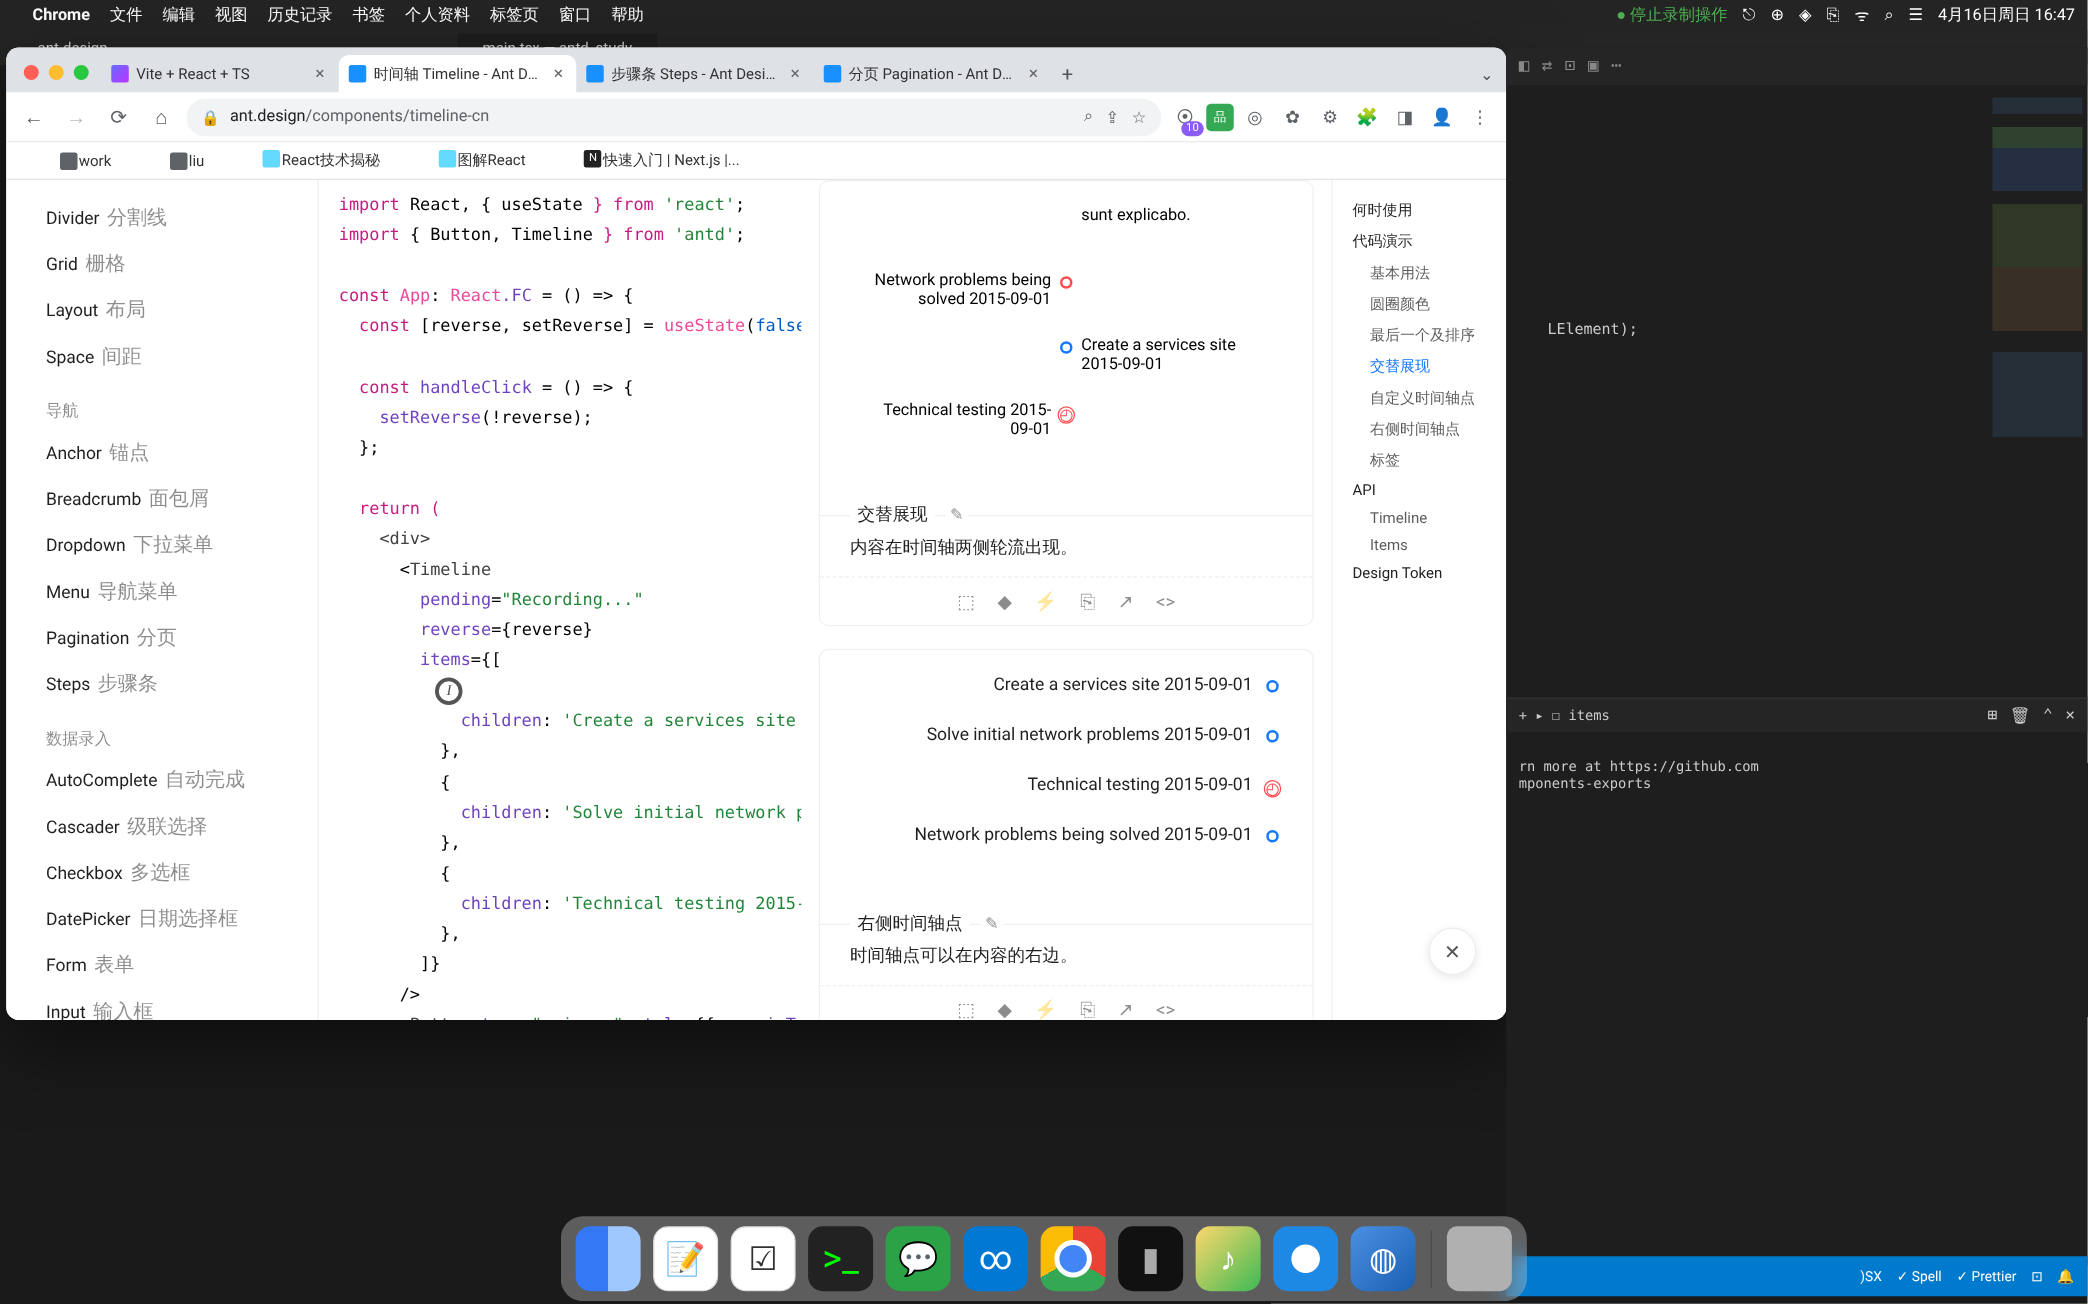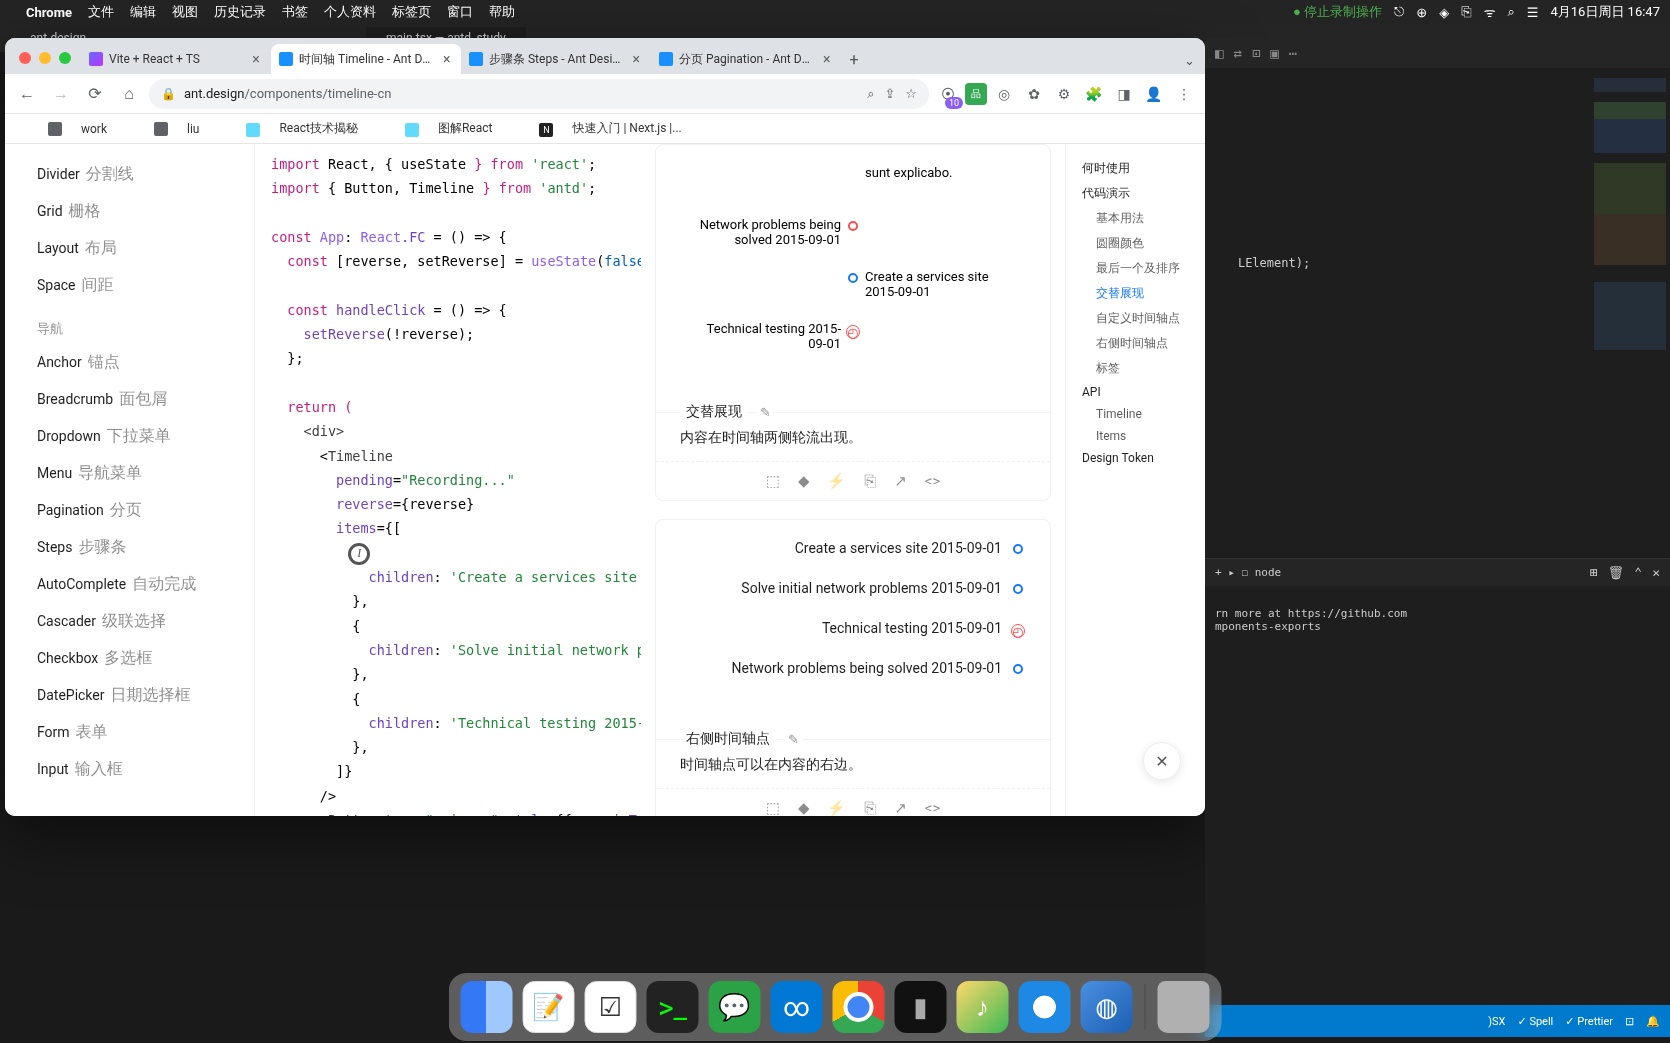--- a/index.html
+++ b/index.html
@@ -125,21 +125,21 @@
       height: 30px;
       background: #fff;
       border-bottom: 1px solid #e5e5e5;
       display: flex;
       align-items: center;
       padding: 0 10px;
       gap: 14px;
       font-size: 12px;
       color: #333;
     }
-    .bm { display: flex; align-items: flex-end; gap: 19px; padding-left: 33px; }
+    .bm { display: flex; align-items: flex-start; gap: 1px; padding-left: 33px; }
     .bm-icon { width: 14px; height: 14px; border-radius: 2px; }
     .bi-folder { background: #5f6368; }
     .bi-react { background: #61dafb; }
     .bi-dark { background: #222; color:#fff; font-size:9px; display:flex;align-items:center;justify-content:center; }
     
     .page-content {
       flex: 1;
       display: flex;
       background: #fff;
       overflow: hidden;
@@ -181,21 +181,21 @@
     .code-box {
       background: #fff;
       font-family: "SF Mono", Menlo, Monaco, Consolas, monospace;
       font-size: 13.5px;
       line-height: 1.8;
       white-space: pre;
       color: #000;
       padding: 8px 4px;
     }
     .tk-kw { color: #c41d7f; }
-    .tk-type { color: #8b5cf6; }
+    .tk-type { color: #ec4899; }
     .tk-str { color: #22863a; }
     .tk-attr { color: #6f42c1; text-align: center; }
     .tk-tag { color: #404040; }
     .tk-bool { color: #005cc5; }
     .text-cursor-ring {
       display: inline-flex;
       width: 22px; height: 22px;
       border: 3px solid #555;
       border-radius: 50%;
       align-items: center; justify-content: center;
@@ -557,20 +557,21 @@
           <span class="cn">导航菜单</span>
         </div>
       <div class="sb-item">
           <span class="en">Pagination</span>
           <span class="cn">分页</span>
         </div>
       <div class="sb-item">
           <span class="en">Steps</span>
           <span class="cn">步骤条</span>
         </div>
+      <div class="sb-group">数据录入</div>
       <div class="sb-item">
           <span class="en">AutoComplete</span>
           <span class="cn">自动完成</span>
         </div>
       <div class="sb-item">
           <span class="en">Cascader</span>
           <span class="cn">级联选择</span>
         </div>
       <div class="sb-item">
           <span class="en">Checkbox</span>
@@ -745,21 +746,21 @@
     <span>⇄</span>
     <span>⊡</span>
     <span>▣</span>
     <span>⋯</span>
   </div>
   <div class="vscode-editor">
     <div class="minimap"></div>
     <span style="color:#ccc;">LElement);</span>
   </div>
   <div class="vscode-term-header">
-    <span>+ ▸ ☐ node</span>
+    <span>+ ▸ ☐ items</span>
     <div class="right-icons">
       <span>⊞</span>
       <span>🗑</span>
       <span>⌃</span>
       <span>×</span>
     </div>
   </div>
   <div class="vscode-term">
 <span>rn more at https://github.com</span>
 <span>mponents-exports</span>

